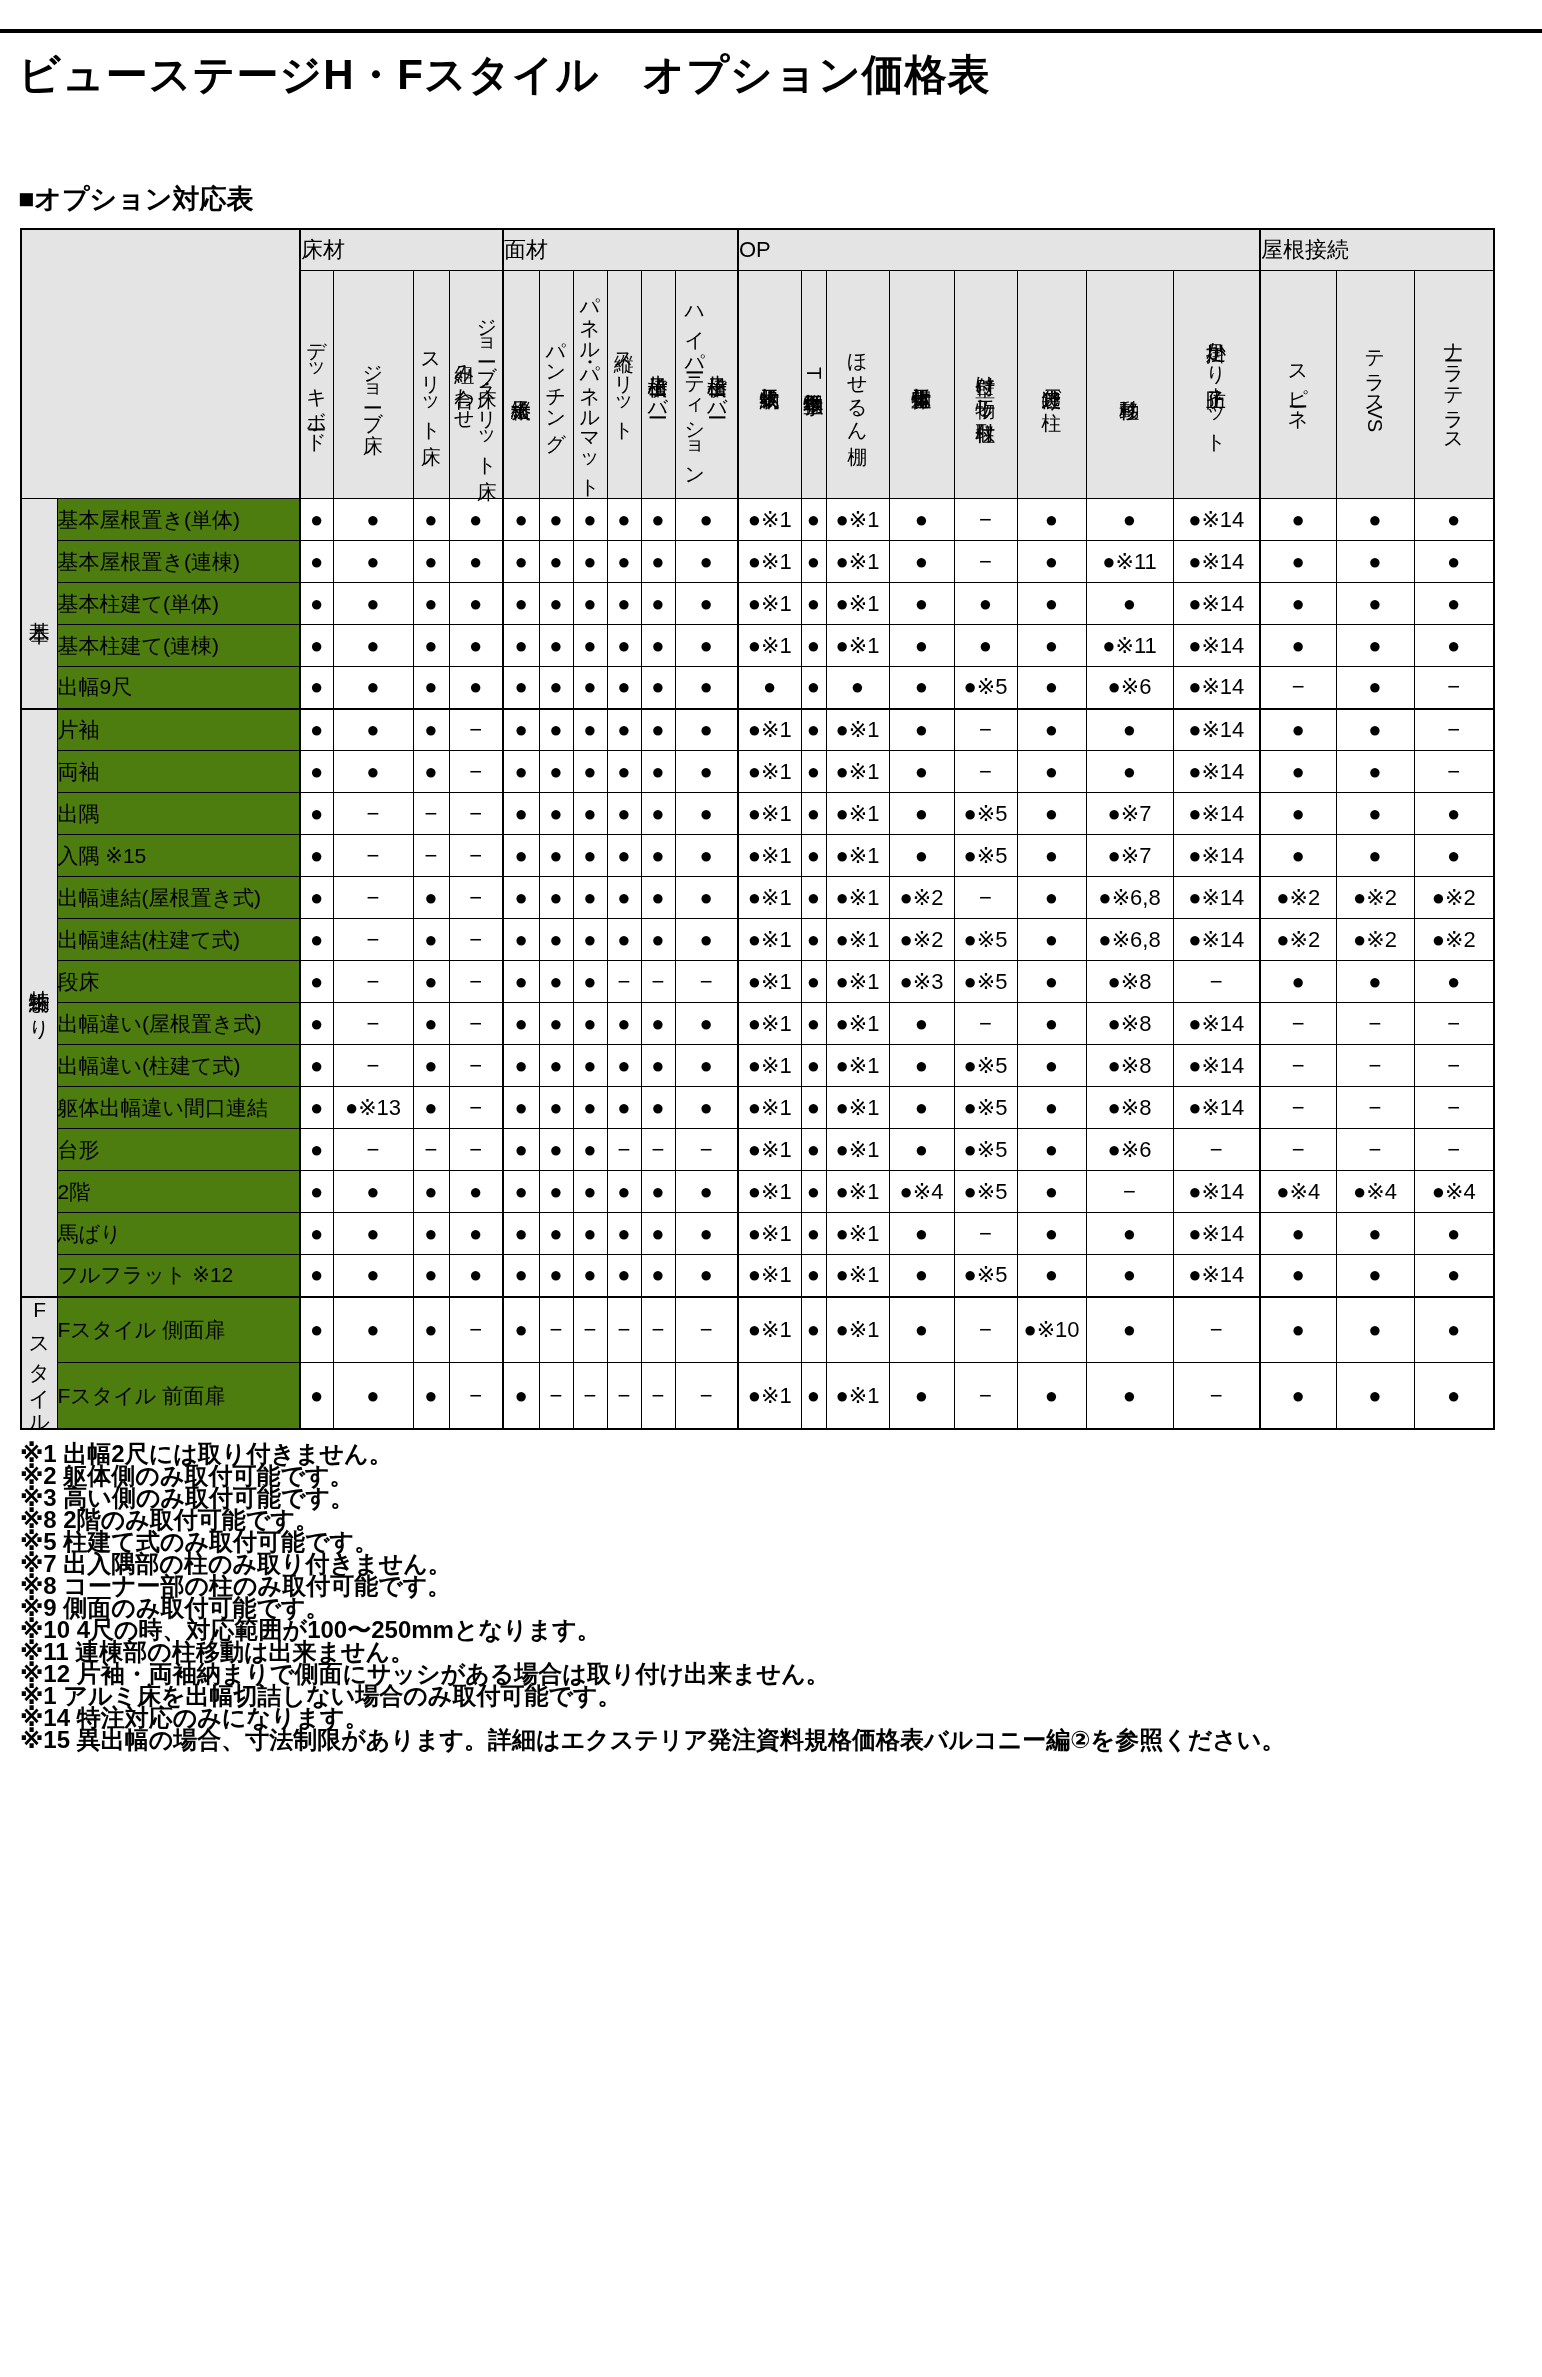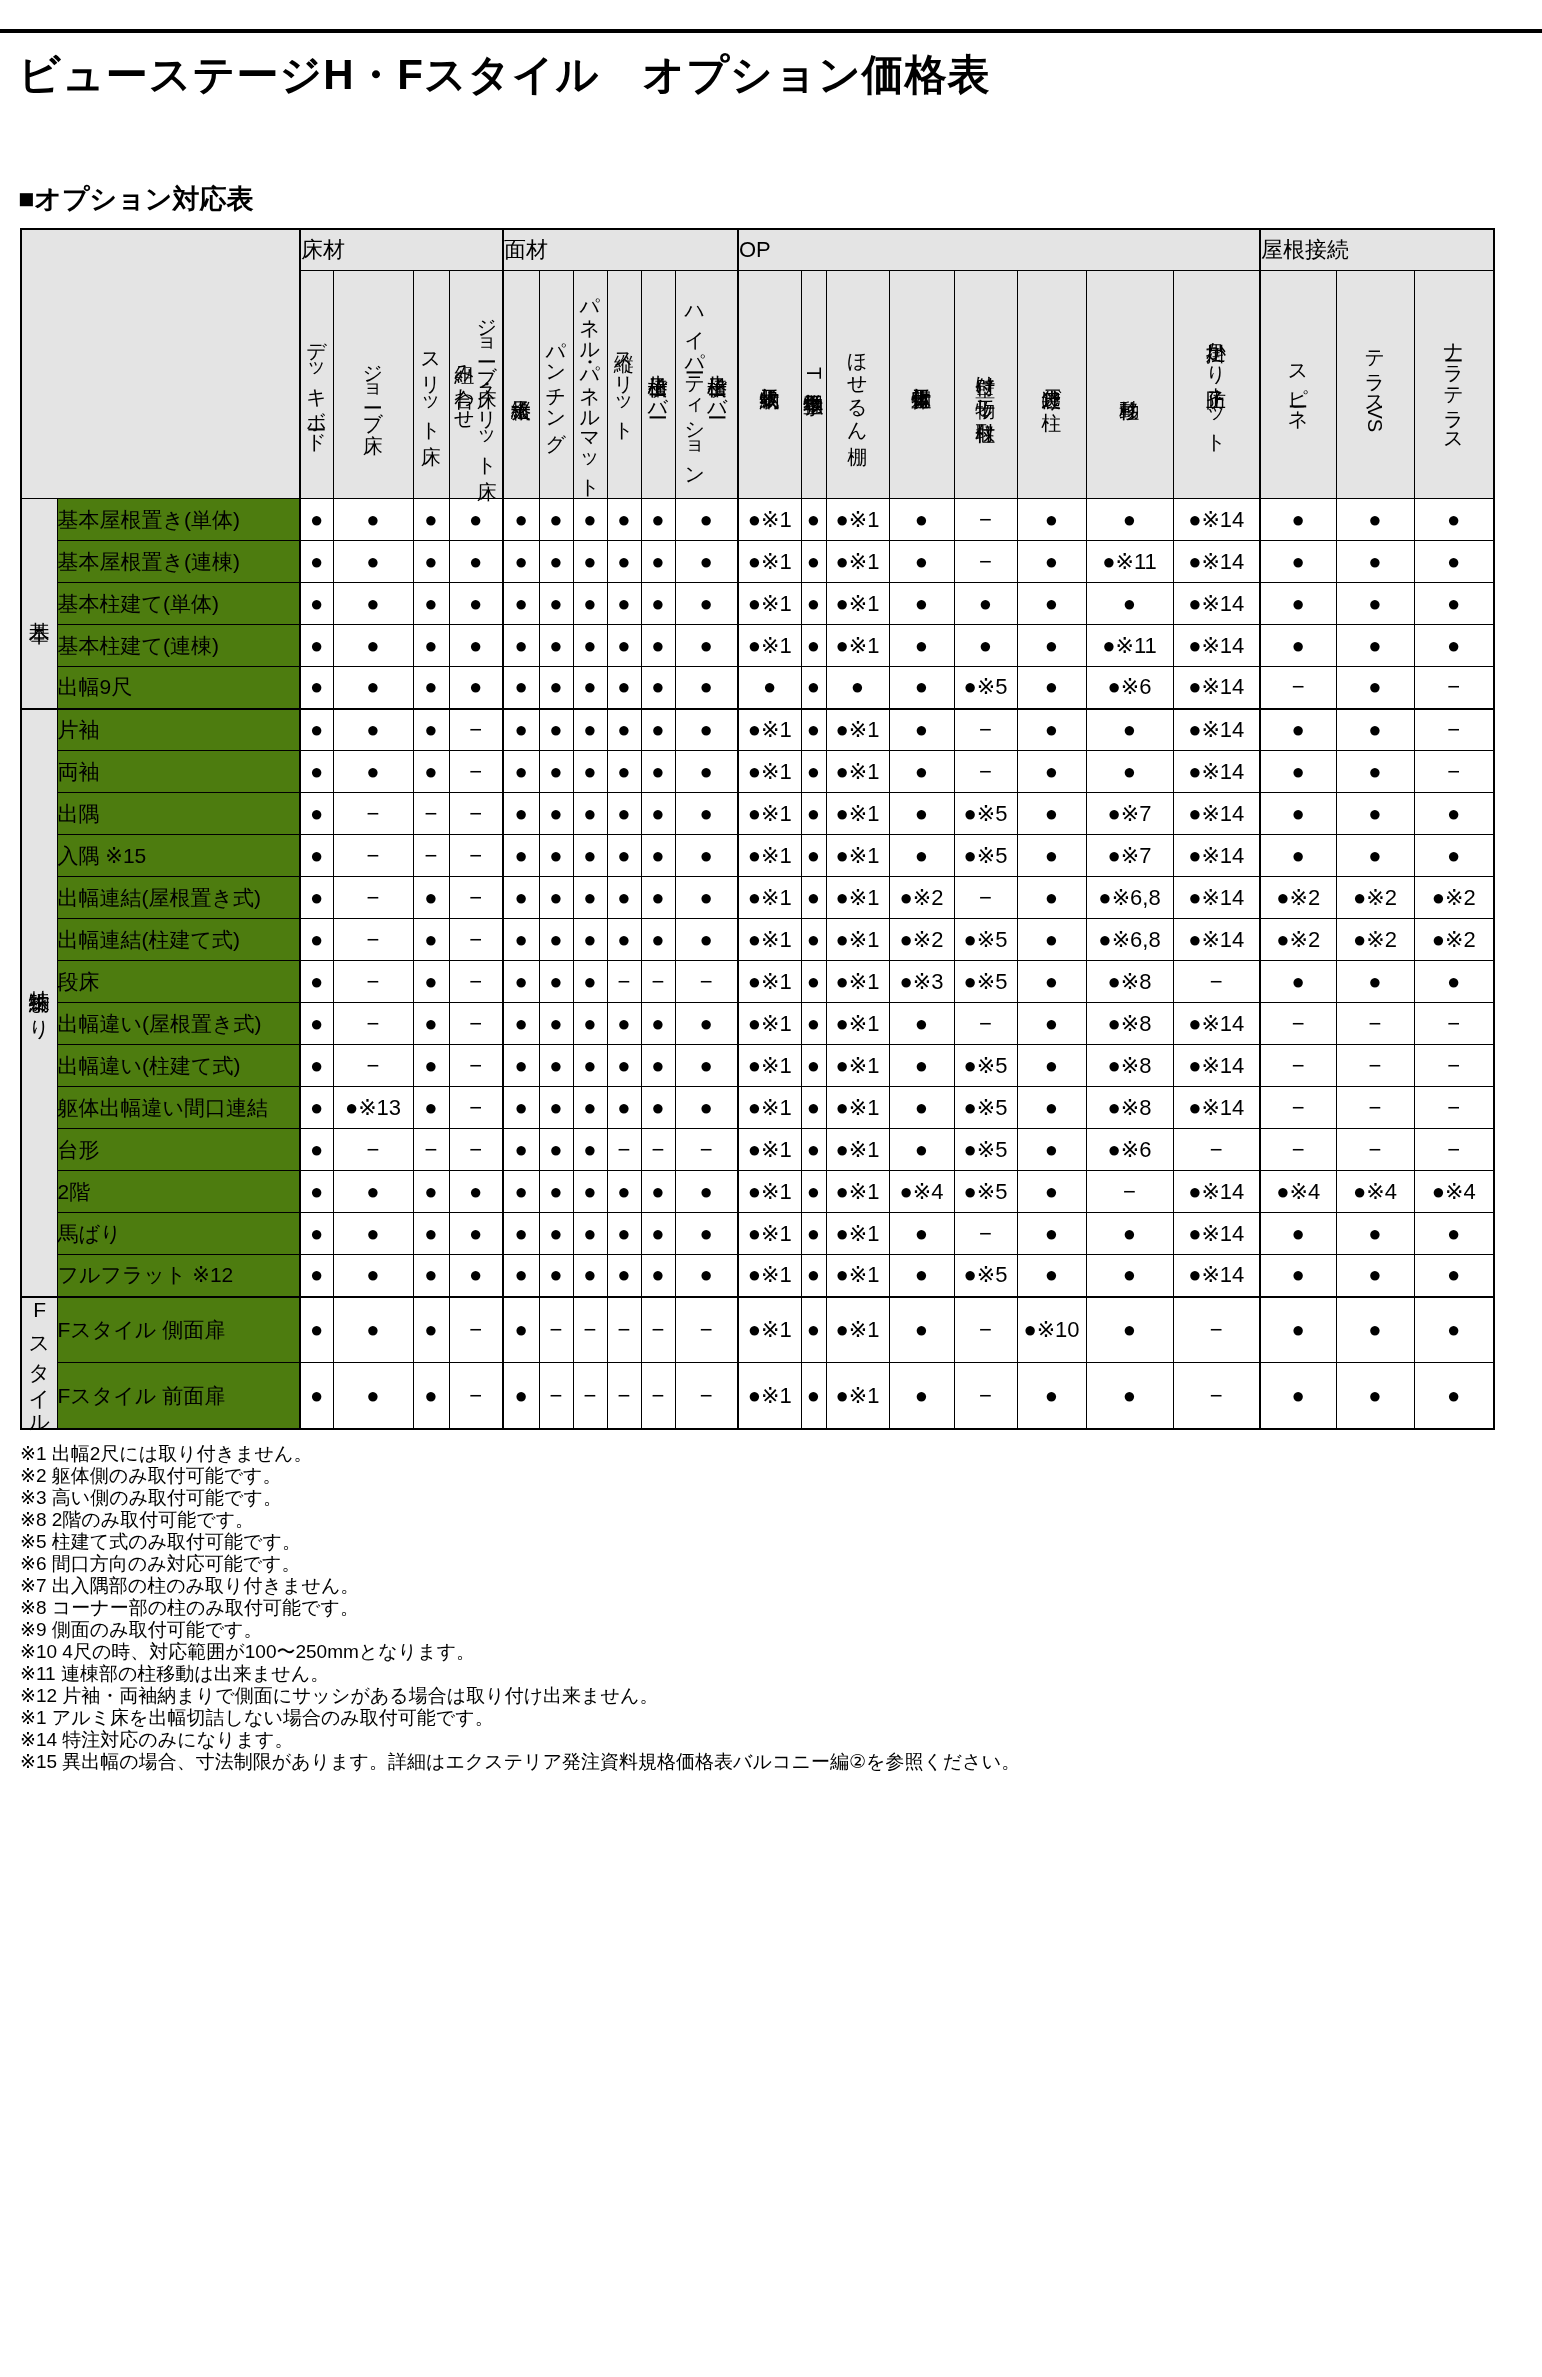--- a/index.html
+++ b/index.html
@@ -41,21 +41,21 @@
   .rlabel{
     background:#4d7c0f;font-size:21px;text-align:left;
     padding-left:7.2px;white-space:nowrap;
   }
   td.cell{text-align:center;font-size:22px;background:#fff;letter-spacing:0;}
   tbody tr{height:42px;}
 
   .gs{border-left:2.7px solid #000 !important;}
   .gbot{border-bottom:2.7px solid #000 !important;}
 
-  .footnotes{margin:12.7px 0 0 20px;font-size:19px;line-height:22px;}
+  .footnotes{margin:12.7px 0 0 20px;font-size:24px;line-height:22px;font-weight:bold;}
   .footnotes .fline{white-space:nowrap;}
 </style>
 </head>
 <body>
 
 <div class="top-rule"></div>
 
 <h1 class="doc-title">ビューステージH・Fスタイル　オプション価格表</h1>
 
 <div class="section-title">■オプション対応表</div>
@@ -672,21 +672,20 @@
       </tr>
     </tbody>
   </table>
 
 <div class="footnotes">
     <div class="fline">※1 出幅2尺には取り付きません。</div>
     <div class="fline">※2 躯体側のみ取付可能です。</div>
     <div class="fline">※3 高い側のみ取付可能です。</div>
     <div class="fline">※8 2階のみ取付可能です。</div>
     <div class="fline">※5 柱建て式のみ取付可能です。</div>
-    <div class="fline">※6 間口方向のみ対応可能です。</div>
     <div class="fline">※7 出入隅部の柱のみ取り付きません。</div>
     <div class="fline">※8 コーナー部の柱のみ取付可能です。</div>
     <div class="fline">※9 側面のみ取付可能です。</div>
     <div class="fline">※10 4尺の時、対応範囲が100〜250mmとなります。</div>
     <div class="fline">※11 連棟部の柱移動は出来ません。</div>
     <div class="fline">※12 片袖・両袖納まりで側面にサッシがある場合は取り付け出来ません。</div>
     <div class="fline">※1 アルミ床を出幅切詰しない場合のみ取付可能です。</div>
     <div class="fline">※14 特注対応のみになります。</div>
     <div class="fline">※15 異出幅の場合、寸法制限があります。詳細はエクステリア発注資料規格価格表バルコニー編②を参照ください。</div>
   </div>

